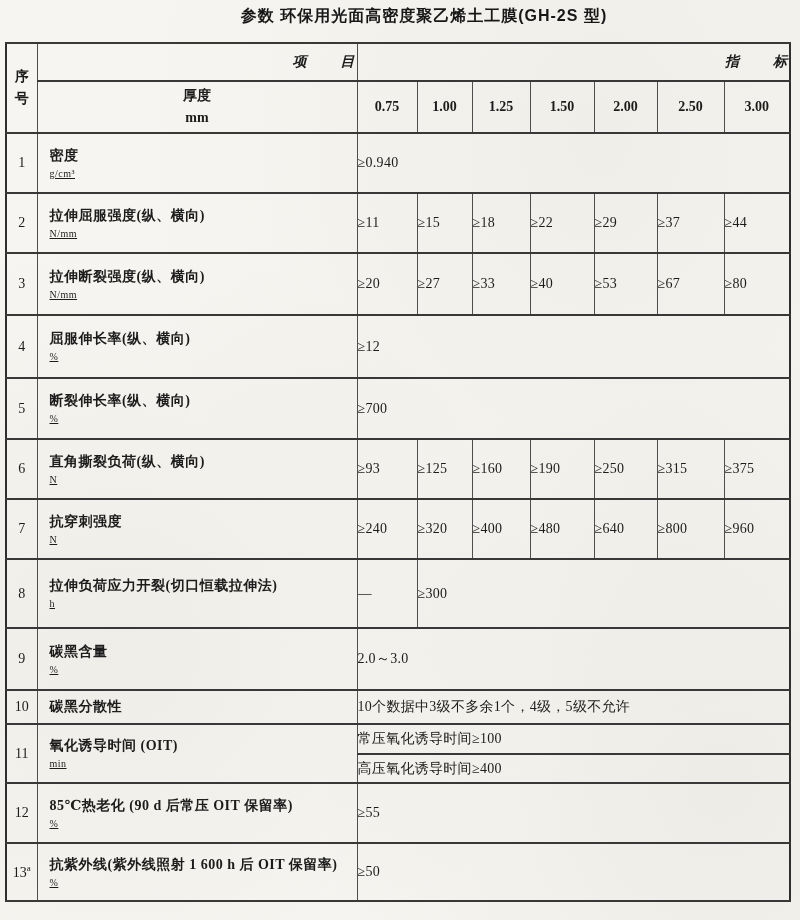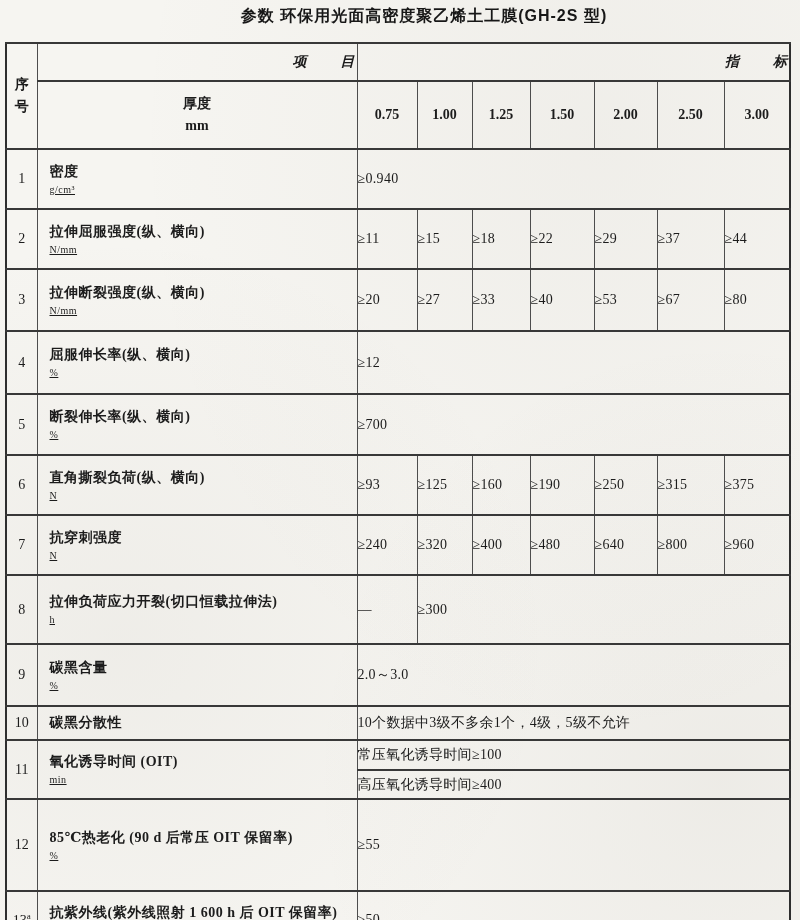--- a/index.html
+++ b/index.html
@@ -84,21 +84,21 @@
   </colgroup>
 
   <tbody>
       <tr style="height:38px">
     <th rowspan="2" class="seq-hdr">序
 号</th>
     <th class="hdr">项　　目</th>
     <th colspan="7" class="hdr">指　　标</th>
   </tr>
 
-  <tr style="height:68px">
+  <tr style="height:52px">
     <th class="thickness-hdr">厚度
 mm</th>
     <th class="thk-cell">0.75</th>
     <th class="thk-cell">1.00</th>
     <th class="thk-cell">1.25</th>
     <th class="thk-cell">1.50</th>
     <th class="thk-cell">2.00</th>
     <th class="thk-cell">2.50</th>
     <th class="thk-cell">3.00</th>
   </tr>
@@ -244,21 +244,21 @@
       <span class="item-name">氧化诱导时间 (OIT)</span>
       <span class="item-unit">min</span>
     </div>
         </td>
     <td colspan="7" class="val-cell">常压氧化诱导时间≥100</td>
   </tr>
   <tr style="height:29px">
     <td colspan="7" class="val-cell">高压氧化诱导时间≥400</td>
   </tr>
 
-  <tr style="height:92px">
+  <tr style="height:60px">
     <td class="seq-cell">12</td>
     <td class="item-cell">
           <div class="inner">
       <span class="item-name">85℃热老化 (90 d 后常压 OIT 保留率)</span>
       <span class="item-unit">%</span>
     </div>
         </td>
     <td colspan="7" class="val-cell">≥55</td>
   </tr>
 

